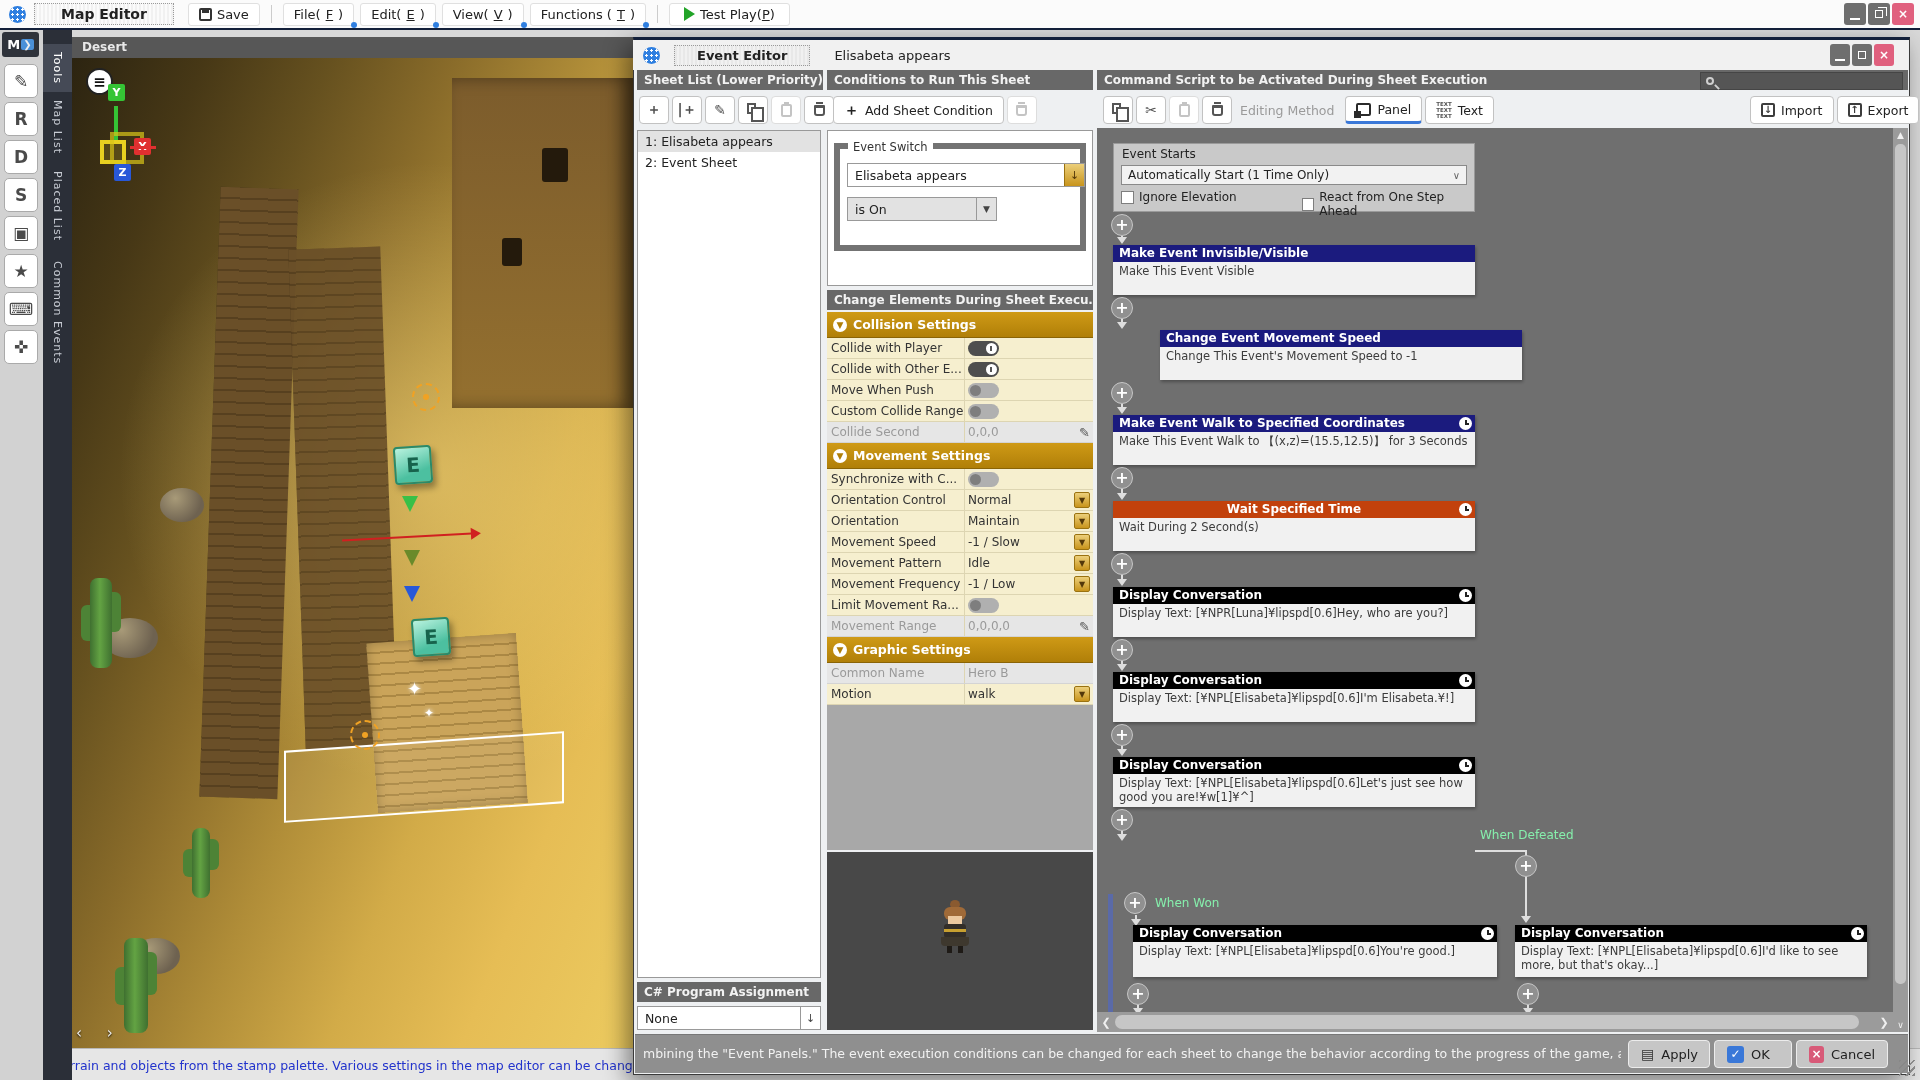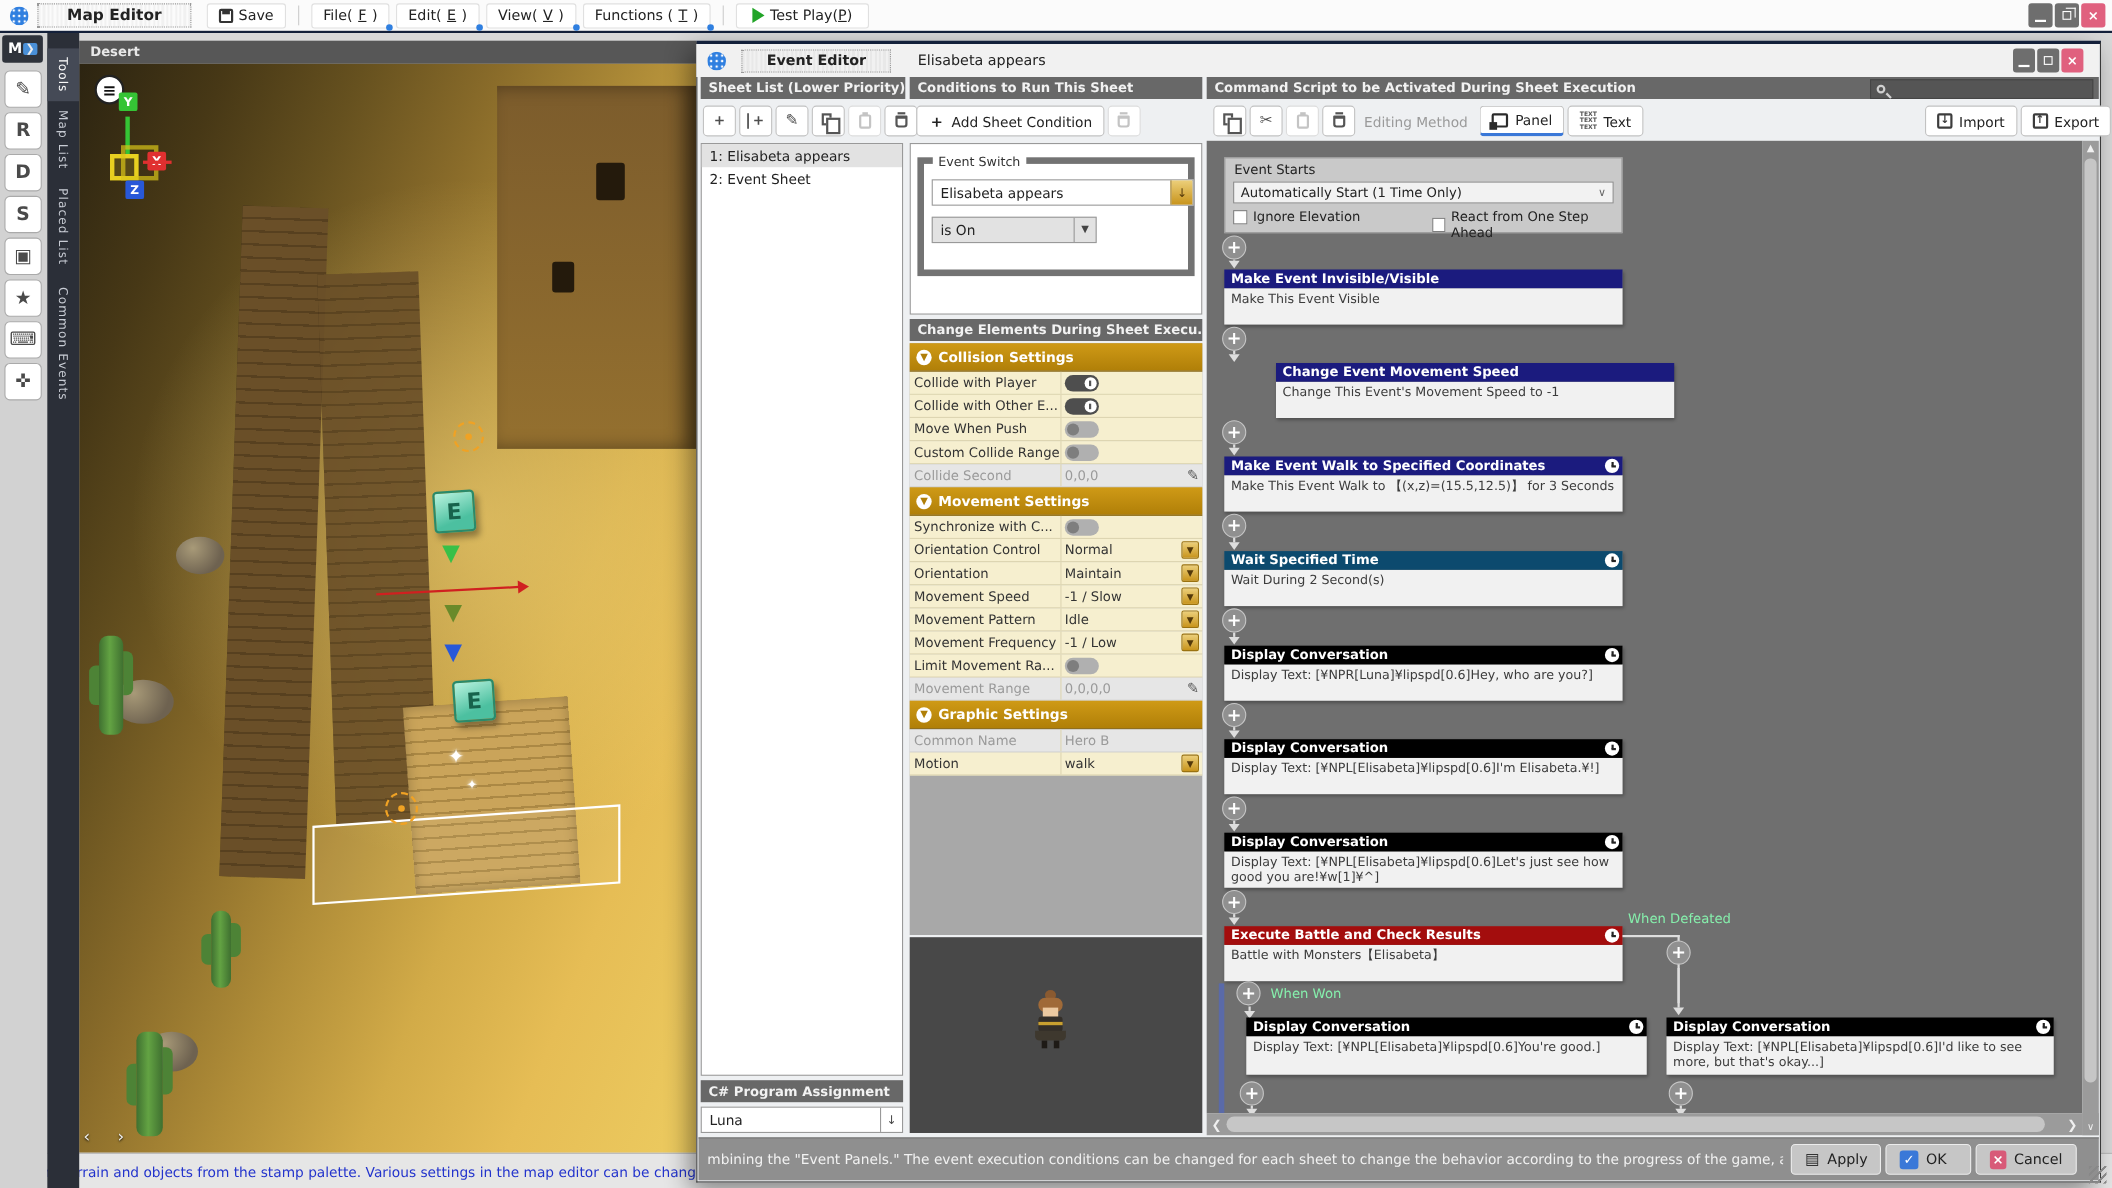--- a/index.html
+++ b/index.html
@@ -123,21 +123,21 @@
   .tgl.on:after{content:"";position:absolute;right:2px;top:2px;width:11px;height:11px;border-radius:50%;background:#fff;}
   .tgl.on:before{content:"";position:absolute;right:7px;top:5px;width:2px;height:5px;background:#555;z-index:1;}
   .tgl.off{background:#b0b0b0;}
   .tgl.off:after{content:"";position:absolute;left:2px;top:2px;width:11px;height:11px;border-radius:50%;background:#7e7e7e;}
 
   
   #cmdcontent{position:absolute;left:1097px;top:128px;width:796px;height:884px;background:#6f6f6f;overflow:hidden;z-index:11;}
   .cmd{position:absolute;width:362px;box-shadow:1px 2px 3px rgba(0,0,0,.3);}
   .cmd .hd{height:17px;color:#fff;font-size:12px;font-weight:bold;padding:1px 6px;position:relative;white-space:nowrap;overflow:hidden;}
   .cmd .bd{background:#f1f1f1;color:#3c3c3c;font-size:11.5px;padding:2px 6px;overflow:hidden;line-height:1.25;}
-  .k-navy{background:#1b1b7e;} .k-black{background:#0c4a6e;} .k-maroon{background:#000000;} .k-red{background:#a30d0d;}
+  .k-navy{background:#1b1b7e;} .k-black{background:#c2410c;text-align:center;} .k-maroon{background:#000000;} .k-red{background:#a30d0d;}
   .i-clock{position:absolute;right:3px;top:2px;width:13px;height:13px;border-radius:50%;background:#fff;}
   .i-clock:before{content:"";position:absolute;left:6px;top:2.5px;width:1.5px;height:4.5px;background:#222;}
   .i-clock:after{content:"";position:absolute;left:6px;top:6px;width:4px;height:1.5px;background:#222;}
   .plus{position:absolute;width:22px;height:22px;border-radius:50%;background:#909090;border:1px solid #c6c6c6;
     color:#fff;font-size:16px;font-weight:bold;line-height:19px;text-align:center;z-index:12;}
   .vline{position:absolute;width:2px;background:#dedede;}
   .vhead{position:absolute;width:0;height:0;border:5px solid transparent;border-top:7px solid #dedede;}
   .hline{position:absolute;height:2px;background:#dedede;}
   .blabel{position:absolute;color:#86efac;font-size:12px;white-space:nowrap;}
   #wonbar{position:absolute;width:5px;background:#5a6aa8;}
@@ -311,21 +311,21 @@
     <div class="tbtn">
       <span class="i-trash"></span>
     </div>
   </div>
 <div class="listbox" id="sheet-listbox" style="left:637px;top:130px;width:184px;height:848px;">
     <div class="lrow sel">1: Elisabeta appears</div>
     <div class="lrow">2: Event Sheet</div>
   </div>
 <div class="phead" style="left:637px;top:982px;width:184px;">C# Program Assignment</div>
 <div class="combo" style="left:637px;top:1006px;width:184px;height:24px;">
-  <span class="cv">Luna</span>
+  <span class="cv">None</span>
   <span class="cb">↓</span>
 </div>
 
 <div class="phead" style="left:827px;top:70px;width:266px;">Conditions to Run This Sheet</div>
 <div class="tbar" style="left:833px;top:96px;">
   <div class="wbtn">
     <span style="font-weight:bold;font-size:15px;">＋</span>
     <span>Add Sheet Condition</span>
   </div>
   <div class="tbtn dis">
@@ -572,24 +572,20 @@
     <div class="plus" style="left: 14px; top: 596px;">+</div>
     <div class="vline" style="left: 24px; top: 618px; height: 3px;"></div>
     <div class="vhead" style="left: 20px; top: 621px;"></div>
     <div class="cmd" style="left: 16px; top: 629px; width: 362px;">
       <div class="hd k-maroon">Display Conversation<span class="i-clock"></span></div>
       <div class="bd" style="height: 33px;">Display Text: [¥NPL[Elisabeta]¥lipspd[0.6]Let's just see how good you are!¥w[1]¥^]</div>
     </div>
     <div class="plus" style="left: 14px; top: 681px;">+</div>
     <div class="vline" style="left: 24px; top: 703px; height: 3px;"></div>
     <div class="vhead" style="left: 20px; top: 706px;"></div>
-    <div class="cmd" style="left: 16px; top: 714px; width: 362px;">
-      <div class="hd k-red">Execute Battle and Check Results<span class="i-clock"></span></div>
-      <div class="bd" style="height: 33px;">Battle with Monsters【Elisabeta】</div>
-    </div>
     <div class="blabel" style="left: 383px; top: 700px;">When Defeated</div>
     <div class="hline" style="left: 378px; top: 722px; width: 52px;"></div>
     <div class="vline" style="left: 428px; top: 722px; height: 62px;"></div>
     <div class="plus" style="left: 418px; top: 727px;">+</div>
     <div class="vline" style="left: 428px; top: 752px; height: 36px;"></div>
     <div class="vhead" style="left: 424px; top: 788px;"></div>
     <div class="cmd" style="left: 418px; top: 797px; width: 352px;">
       <div class="hd k-maroon">Display Conversation<span class="i-clock"></span></div>
       <div class="bd" style="height: 35px;">Display Text: [¥NPL[Elisabeta]¥lipspd[0.6]I'd like to see more, but that's okay...]</div>
     </div>

